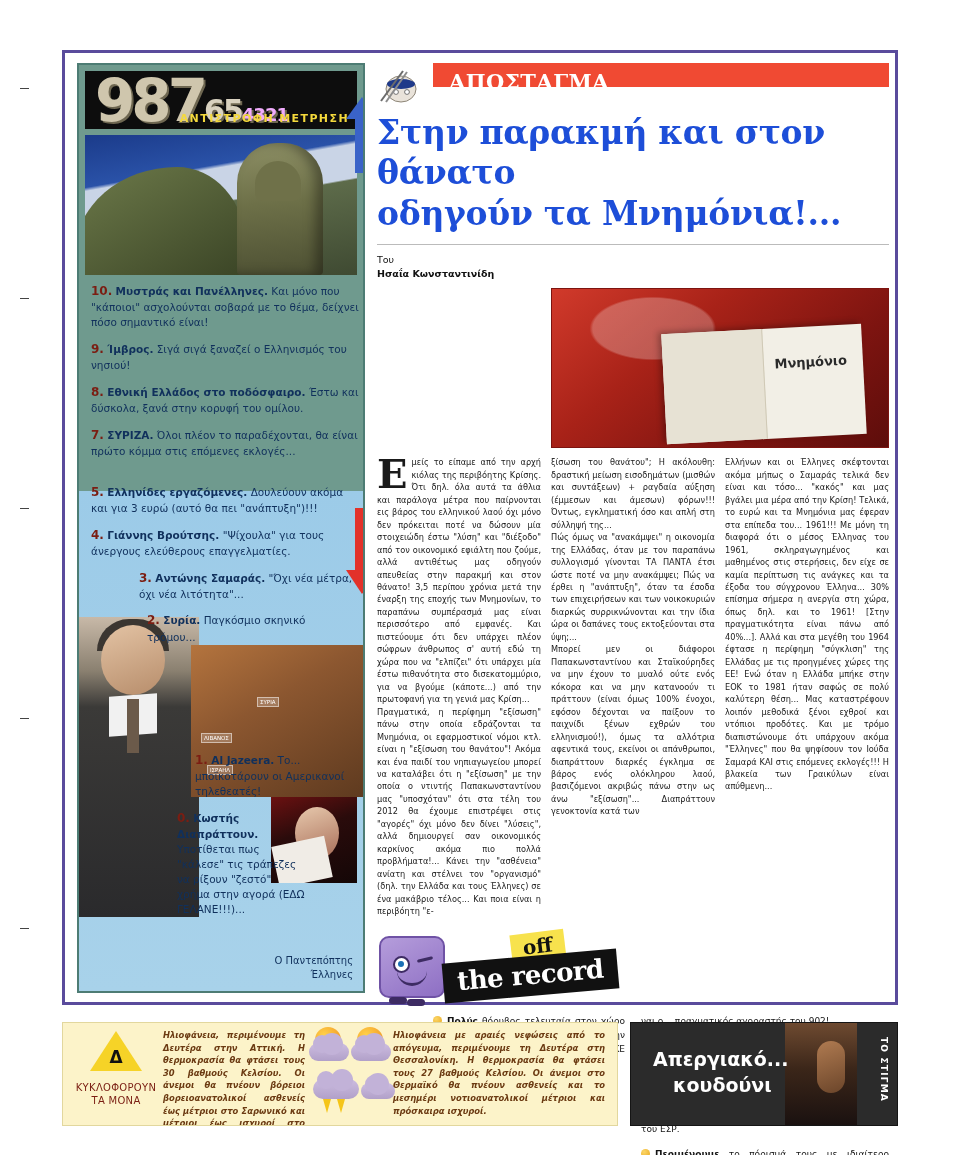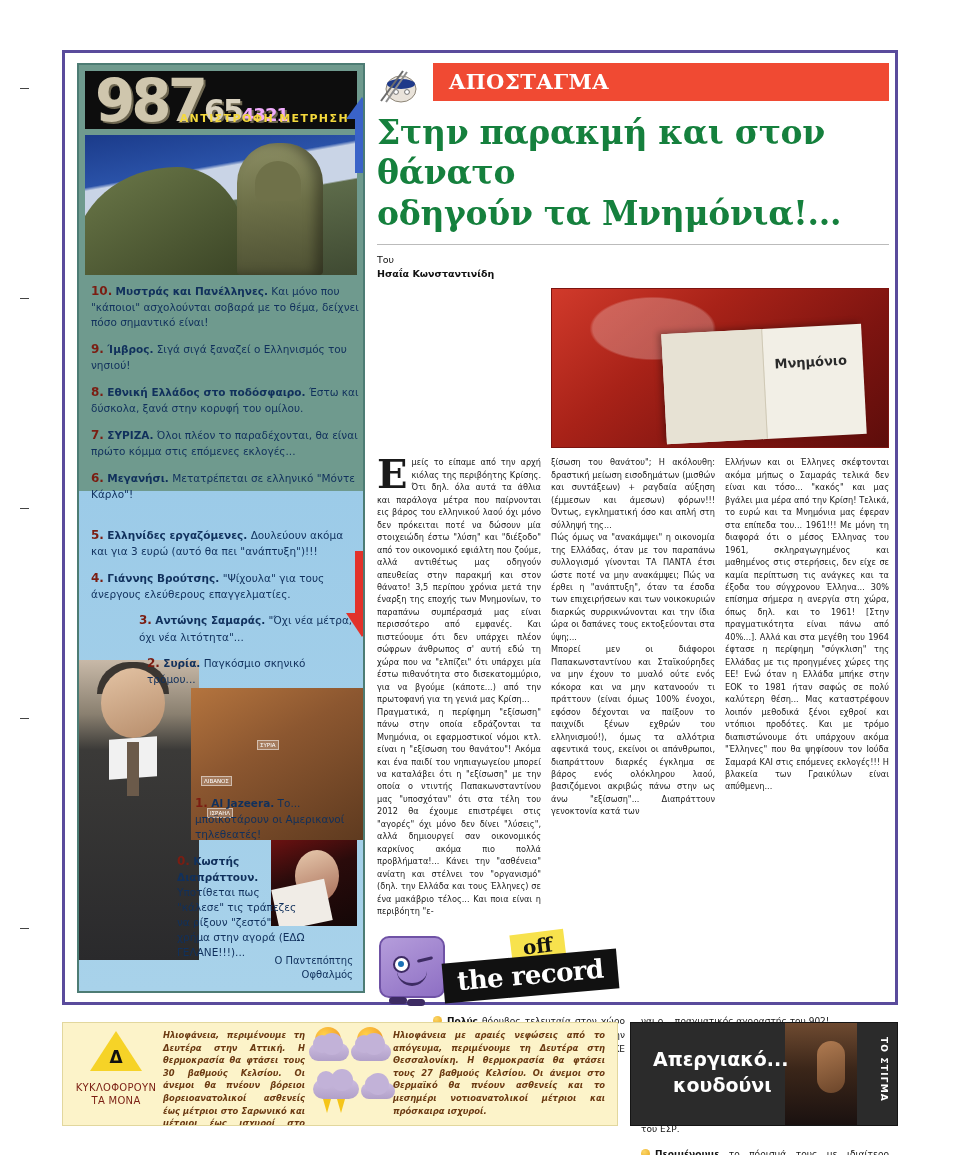--- a/index.html
+++ b/index.html
@@ -133,29 +133,29 @@
   .cd-b2-item.indent2{margin-left:56px;}
   .cd-b2-item.indent3{margin-left:104px;}
   .cd-b2-item.indent4{margin-left:86px;width:128px;}
 
   
   .main{position:absolute;left:312px;top:8px;width:512px;}
 
   .kicker-row{position:relative;height:46px;}
   .brain-icon{position:absolute;left:0;top:2px;width:44px;height:42px;}
   .kicker{
-    position:absolute;left:56px;top:2px;right:0;height:38px;background:#f04a33;
+    position:absolute;left:56px;top:2px;right:0;height:24px;background:#f04a33;
   }
   .kicker span{
     display:block;padding:6px 0 0 16px;color:#fff;font-weight:bold;font-size:21px;
     letter-spacing:.5px;font-family:"DejaVu Serif","Liberation Serif",serif;
   }
   .headline{
     margin:6px 0 0 0;font-family:"DejaVu Serif","Liberation Serif",serif;
-    font-weight:bold;font-size:33px;line-height:1.22;color:#15803d;letter-spacing:-.3px;
+    font-weight:bold;font-size:33px;line-height:1.22;color:#1d4ed8;letter-spacing:-.3px;
   }
   .rule{border-top:1px solid #bbb;margin:10px 0 8px 0;}
 
   .byline{font-size:9.5px;line-height:1.45;color:#111;}
   .byline .name{font-weight:bold;}
 
   .article{position:relative;margin-top:8px;}
   .cols{display:flex;gap:10px;}
   .col{width:164px;}
   .col p{
@@ -343,24 +343,20 @@
           <span class="lead">Ίμβρος.</span><span> Σιγά σιγά ξαναζεί ο Ελληνισμός του νησιού!</span>
         </p>
         <p class="cd-item">
           <span class="num">8.</span>
           <span class="lead">Εθνική Ελλάδος στο ποδόσφαιρο.</span><span> Έστω και δύσκολα, ξανά στην κορυφή του ομίλου.</span>
         </p>
         <p class="cd-item">
           <span class="num">7.</span>
           <span class="lead">ΣΥΡΙΖΑ.</span><span> Όλοι πλέον το παραδέχονται, θα είναι πρώτο κόμμα στις επόμενες εκλογές...</span>
         </p>
-        <p class="cd-item">
-          <span class="num">6.</span>
-          <span class="lead">Μεγανήσι.</span><span> Μετατρέπεται σε ελληνικό "Μόντε Κάρλο"!</span>
-        </p>
       </div>
 
       <div class="arrow-blue">
           <i></i>
           <b></b>
         </div>
 
       <div class="cd-block2">
         <div class="arrow-red">
             <i></i>
@@ -406,21 +402,21 @@
           <span class="lead">Al Jazeera.</span><span> Το... μποϊκοτάρουν οι Αμερικανοί τηλεθεατές!</span>
         </p>
         <p class="cd-item cd-b2-item indent4">
           <span class="num">0.</span>
           <span class="lead">Κωστής Διαπράττουν.</span><span> Υποτίθεται πως "κάλεσε" τις τράπεζες να ρίξουν "ζεστό" χρήμα στην αγορά (ΕΔΩ ΓΕΛΑΝΕ!!!)...</span>
         </p>
       </div>
 
       <div class="cd-credit">
         <div>Ο Παντεπόπτης</div>
-        <div>Οφθαλμός</div>
+        <div>Έλληνες</div>
       </div>
     </div>
 
     <div class="main">
 
       <div class="kicker-row">
         <div class="brain-icon">
           <svg viewBox="0 0 44 42" width="44" height="42">
             <ellipse cx="24" cy="26" rx="15" ry="13" fill="#e9e3da" stroke="#8d8577" stroke-width="1"></ellipse>
             <path d="M9 24 Q24 10 39 24 Q34 18 24 17 Q14 18 9 24Z" fill="#1f3a8a"></path>

